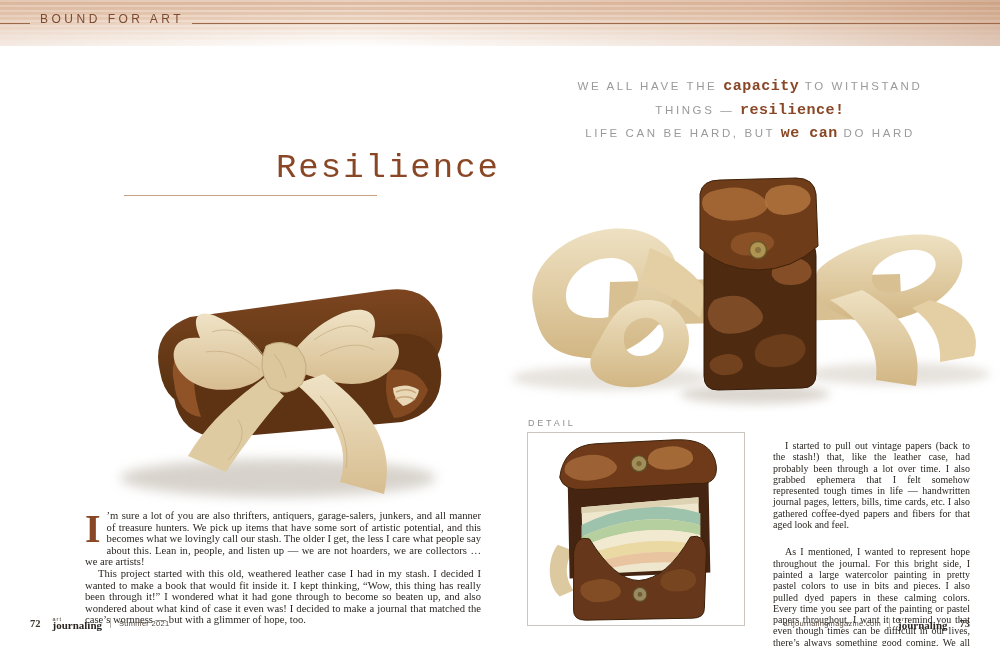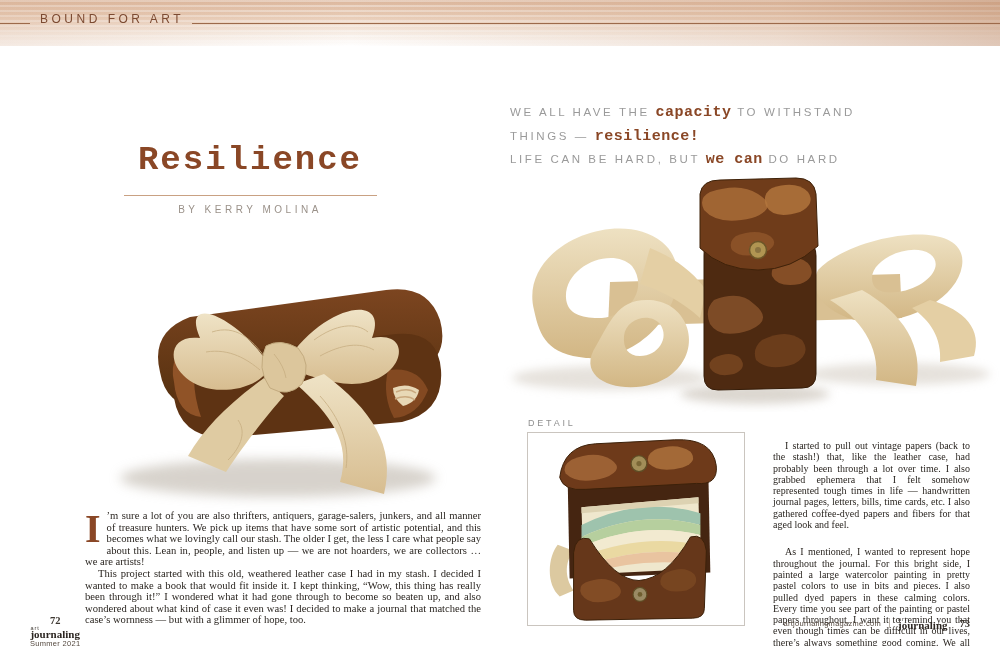--- a/index.html
+++ b/index.html
@@ -21,22 +21,22 @@
   }
   .rule-seg{height:1px; background:#9c6a4b;}
   .rule-lead{width:30px;}
   .rule-rest{flex:1;}
   .band-label{
     font-family:"Liberation Sans", sans-serif; font-size:12px; letter-spacing:3.5px;
     color:#7c4a31; padding:0 8px 8px 10px; white-space:nowrap; font-weight:500;
   }
   
   .title{
-    position:absolute; left:0; top:141px; width:500px; text-align:center;
-    font-family:"Liberation Mono", monospace; font-weight:bold; font-size:34px;
+    position:absolute; left:0; top:149px; width:500px; text-align:right;
+    font-family:"Liberation Mono", monospace; font-weight:normal; font-size:34px;
     color:#8a4726; letter-spacing:2px;
   }
   .title-rule{
     position:absolute; left:124px; top:195px; width:253px; height:1px; background:#c9a183;
   }
   .byline{
     position:absolute; left:0; top:204px; width:500px; text-align:center;
     font-family:"Liberation Sans", sans-serif; font-size:10px; letter-spacing:3.5px; color:#9a9189;
   }
   .photo-left{position:absolute; left:88px; top:220px; width:382px; height:292px;}
@@ -45,21 +45,21 @@
     font-size:10.6px; line-height:11.6px; color:#241f1a; text-align:justify;
   }
   .body-left p{margin:0;}
   .body-left p.indent{text-indent:13px;}
   .dropcap{
     float:left; font-family:"Liberation Serif", serif; font-weight:bold;
     font-size:40px; line-height:33px; color:#8a4726; margin:2px 6px 0 0;
   }
   
   .pull-quote{
-    position:absolute; left:510px; top:74px; width:480px; margin-top:26px;
+    position:absolute; left:510px; top:74px; width:480px; text-align:center;
   }
   .quote-line{line-height:21.5px; white-space:nowrap;}
   .q-plain{
     font-family:"Liberation Sans", sans-serif; font-size:11.5px; letter-spacing:2.6px;
     color:#9a9a9a; font-weight:500;
   }
   .q-accent{
     font-family:"Liberation Mono", monospace; font-weight:bold; font-size:15px;
     color:#8a4726; letter-spacing:0.5px;
   }
@@ -76,21 +76,21 @@
   .body-right{
     position:absolute; left:757px; top:424px; width:229px;
     font-size:10px; line-height:11.3px; color:#241f1a; text-align:justify;
   }
   .body-right p{margin:16px; text-indent:12px;}
   
   .footer{
     position:absolute; top:615px; height:16px; display:flex; align-items:center;
     font-family:"Liberation Sans", sans-serif; color:#3d3731;
   }
-  .footer-left{left:30px;flex-direction:column;}
+  .footer-left{left:30px;}
   .footer-right{right:30px;}
   .folio{font-weight:bold; font-size:10.5px; font-family:"Liberation Serif", serif;}
   .footer .sep{width:1px; height:10px; background:#b9b2aa; margin:0 8px;}
   .footer .gap{width:12px;}
   .issue, .site{font-size:7.5px; color:#55493f; letter-spacing:.3px;}
   .logo{position:relative; display:inline-block; line-height:9px; margin-top:2px;}
   .logo .logo-art{
     position:absolute; left:0; top:-4px; font-size:5.5px; letter-spacing:1px; color:#3d3731;
     font-family:"Liberation Sans", sans-serif;
   }
@@ -105,21 +105,20 @@
 
   <div class="top-band"></div>
   <div class="band-rule-row">
     <div class="rule-seg rule-lead"></div>
     <div class="band-label">BOUND FOR ART</div>
     <div class="rule-seg rule-rest"></div>
   </div>
 
   <div class="title">Resilience</div>
   <div class="title-rule"></div>
-  <div class="byline">BY KERRY MOLINA</div>
 
   <div class="photo-left">
     <svg viewBox="0 0 382 292" xmlns="http://www.w3.org/2000/svg">
       <defs>
         <filter id="soft1" x="-40%" y="-40%" width="180%" height="180%">
             <feGaussianBlur stdDeviation="6"></feGaussianBlur>
           </filter>
         <linearGradient id="cream1" x1="0" y1="0" x2="0" y2="1">
           <stop offset="0" stop-color="#efe3c6"></stop>
             <stop offset="1" stop-color="#d7bd90"></stop>

